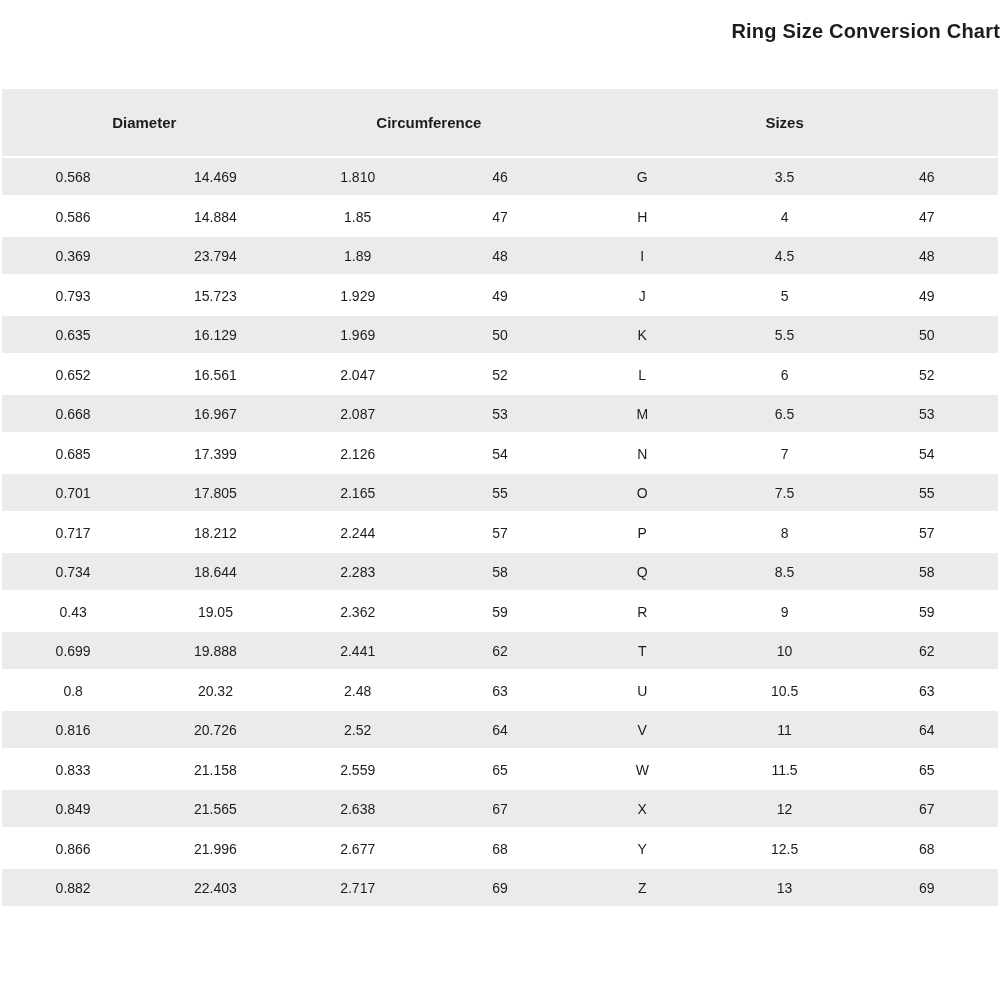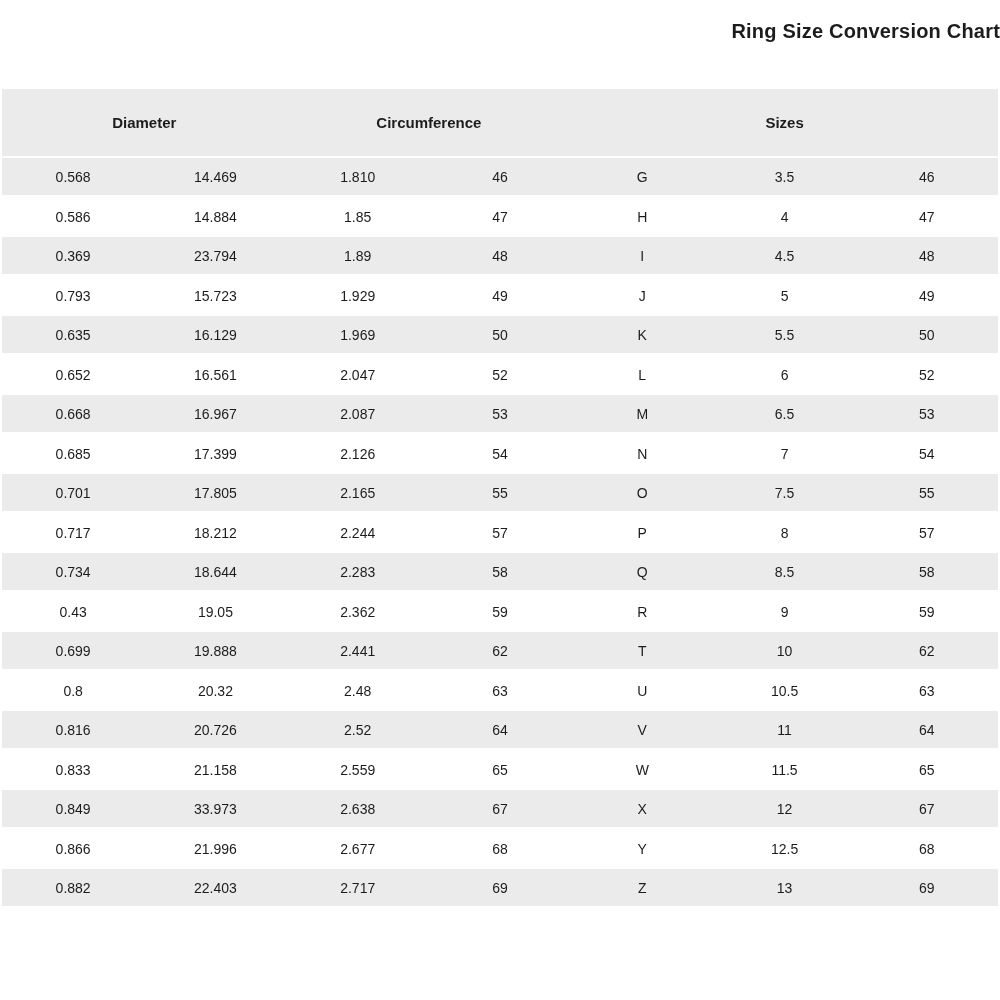--- a/index.html
+++ b/index.html
@@ -220,21 +220,21 @@
           <td>0.833</td>
           <td>21.158</td>
           <td>2.559</td>
           <td>65</td>
           <td>W</td>
           <td>11.5</td>
           <td>65</td>
         </tr>
         <tr>
           <td>0.849</td>
-          <td>33.973</td>
+          <td>21.565</td>
           <td>2.638</td>
           <td>67</td>
           <td>X</td>
           <td>12</td>
           <td>67</td>
         </tr>
         <tr>
           <td>0.866</td>
           <td>21.996</td>
           <td>2.677</td>

